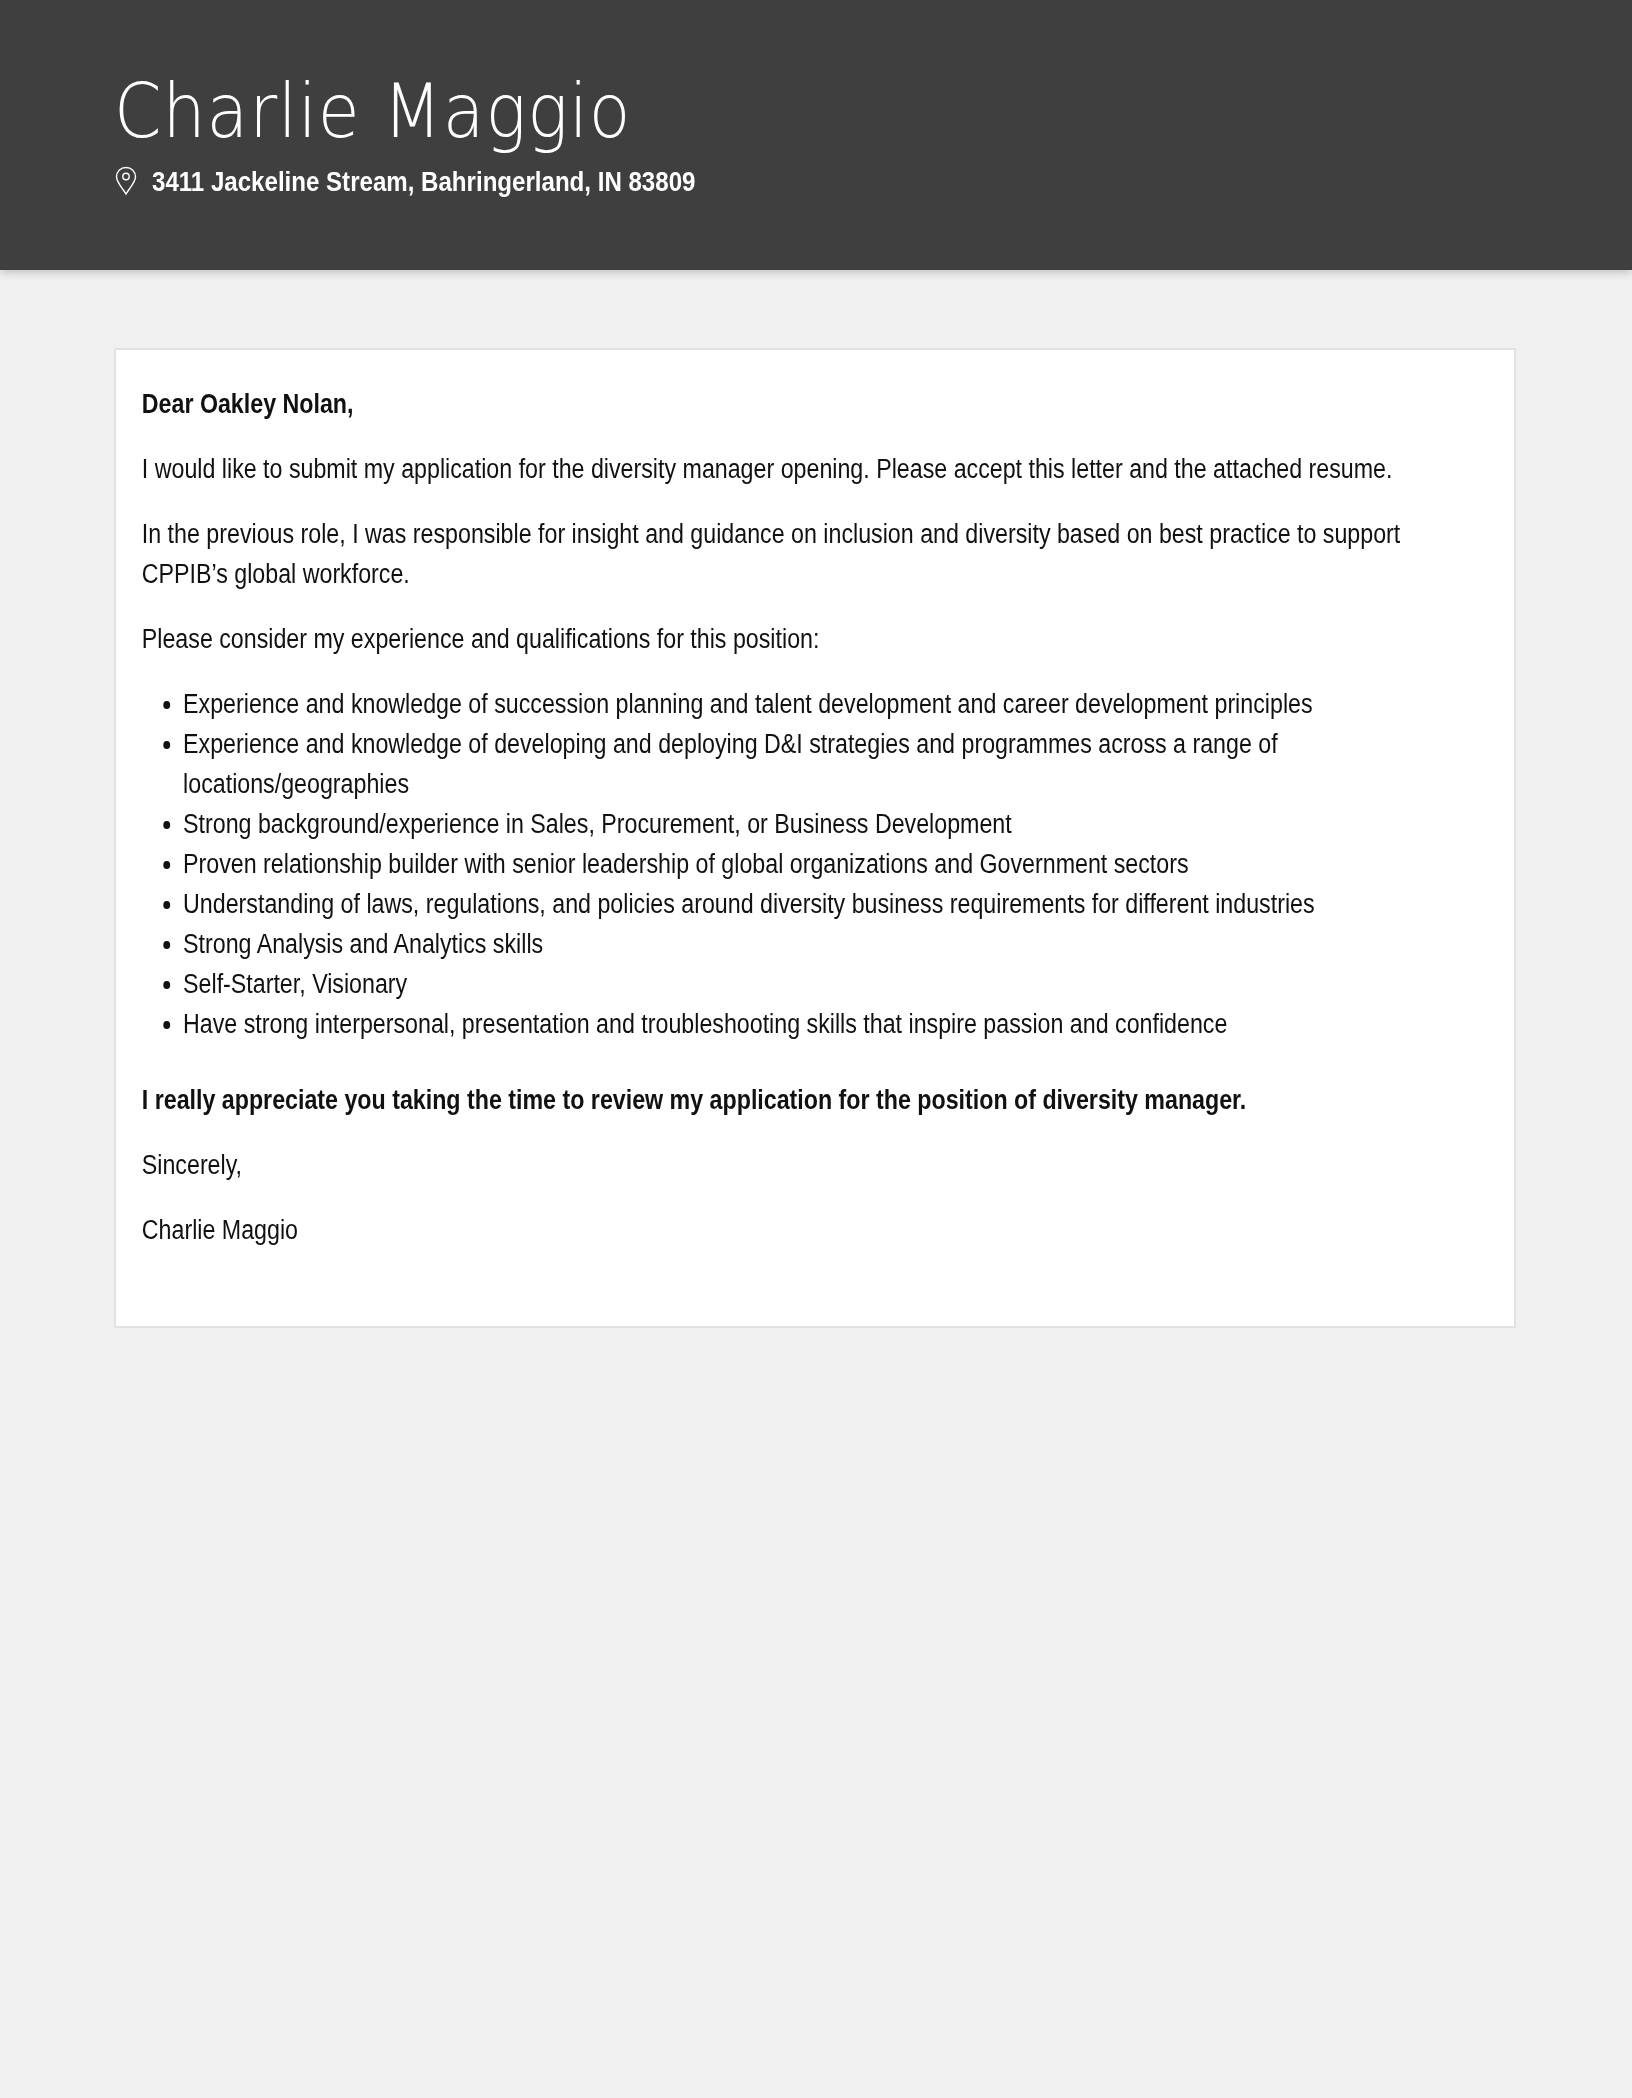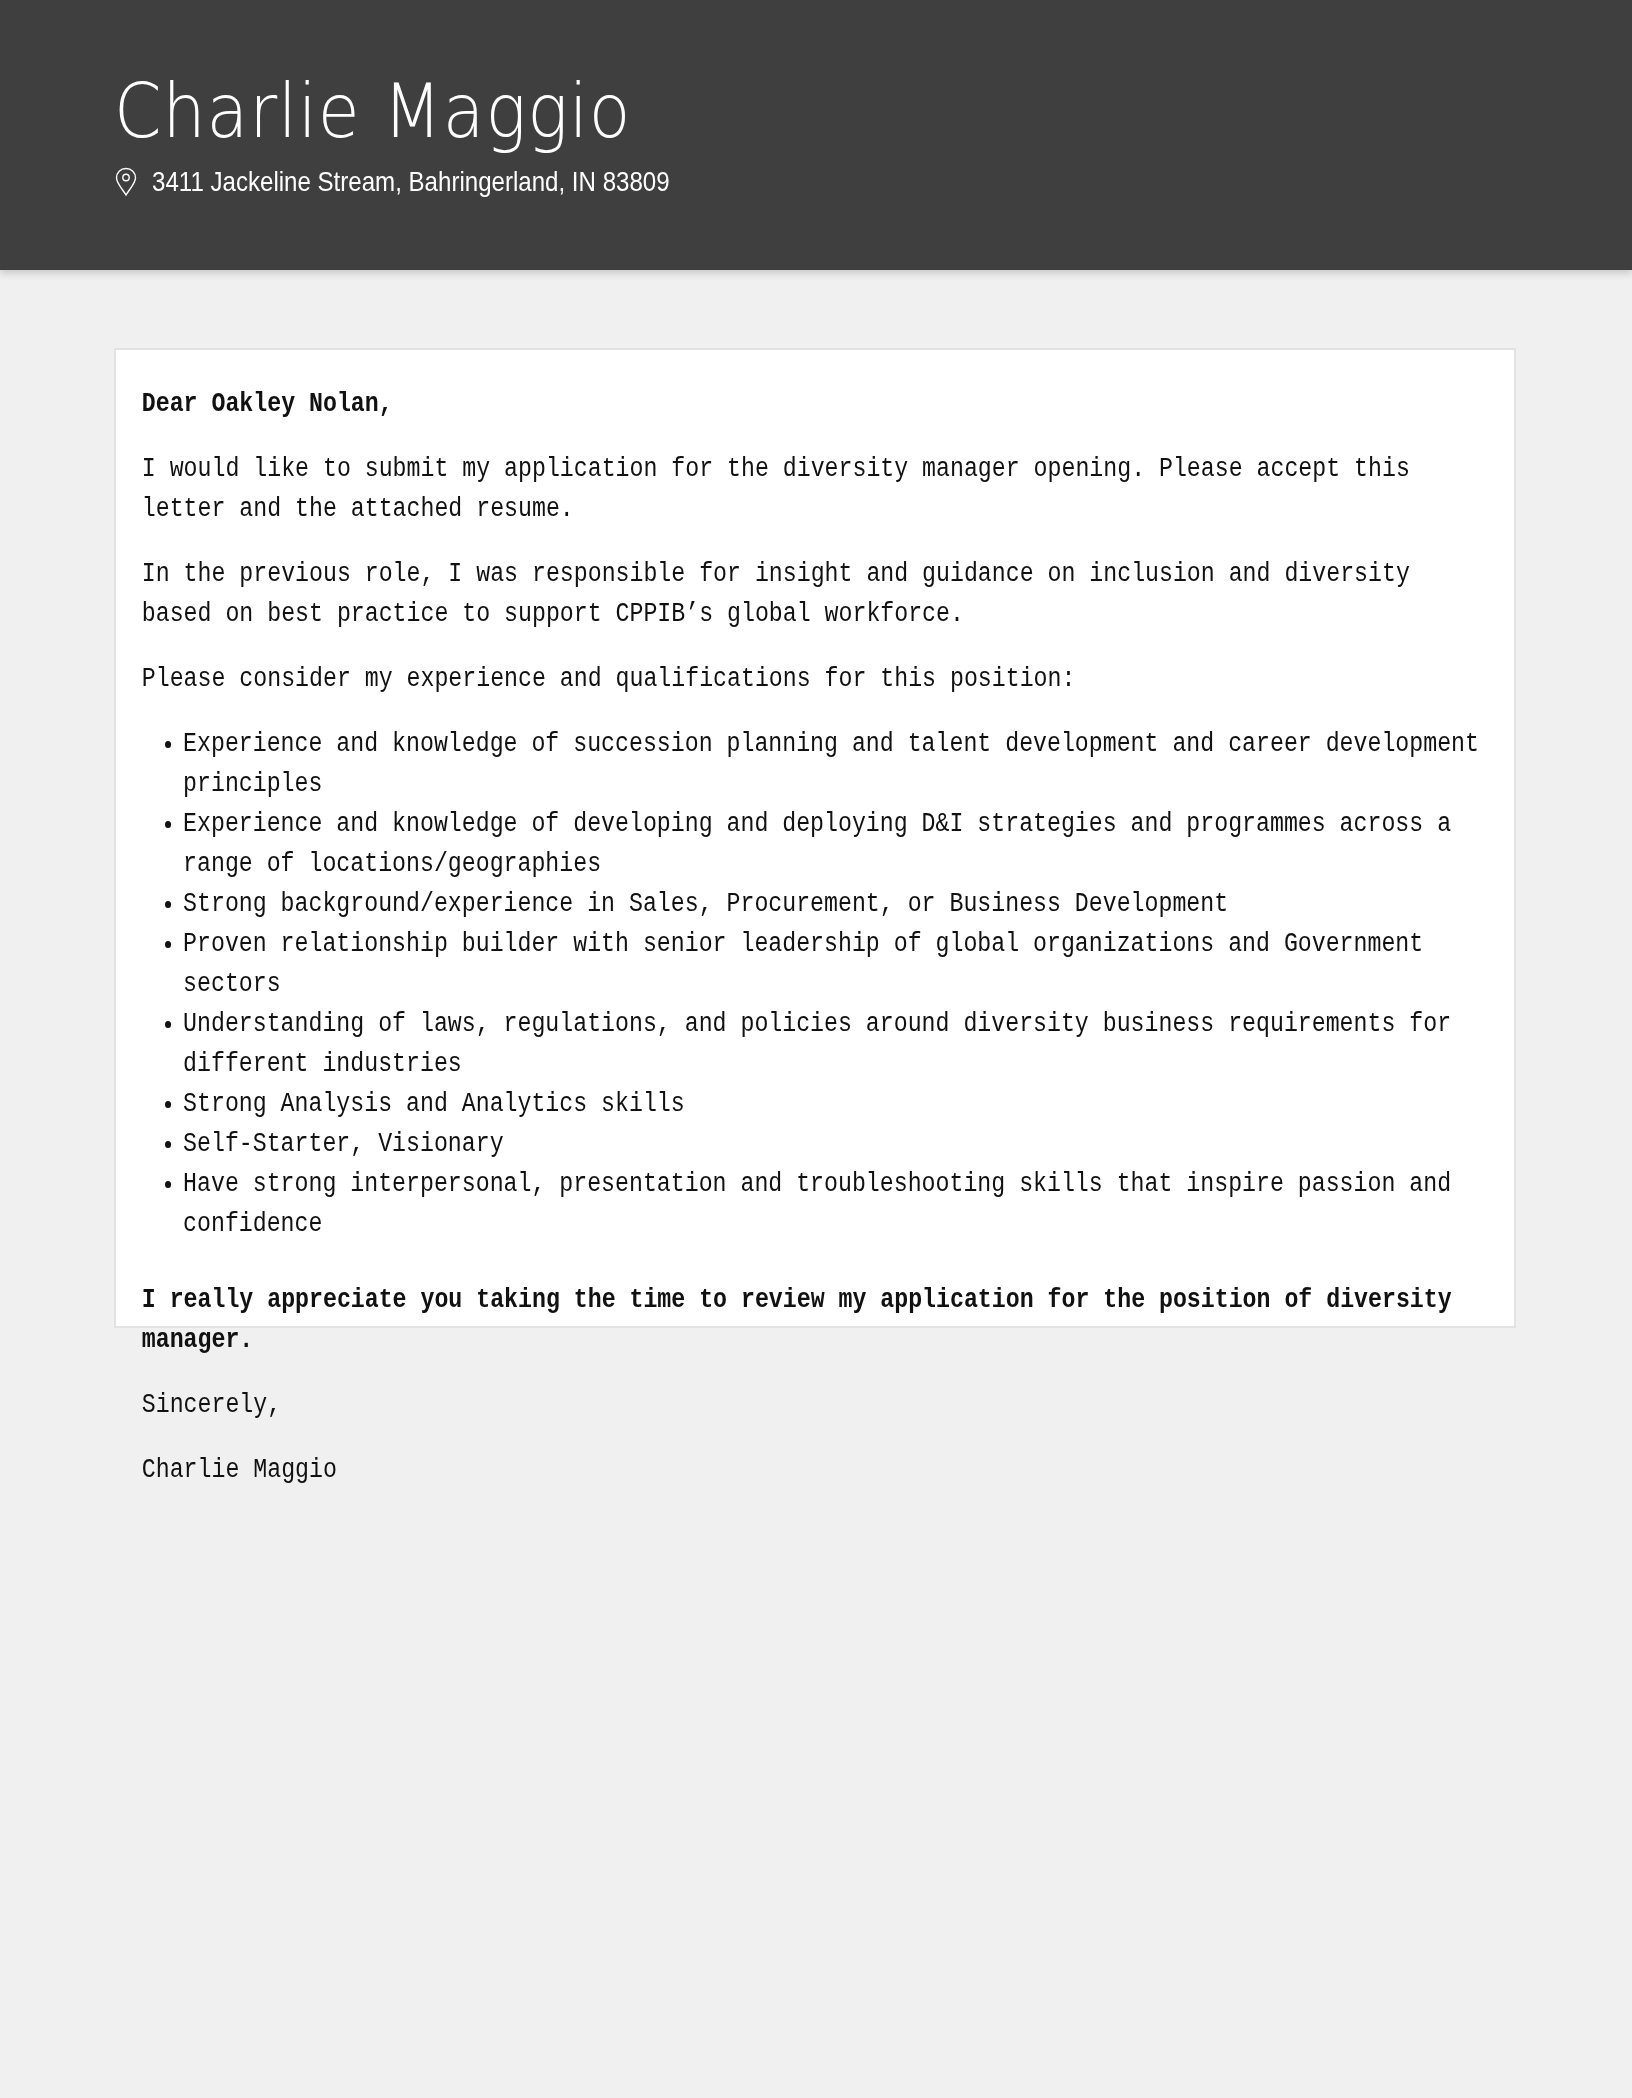--- a/index.html
+++ b/index.html
@@ -14,31 +14,31 @@
     position:relative;
   }
   .name {
     position:absolute; left:114px; top:68px;
     font-size:74px; font-weight:300; letter-spacing:1px;
     font-family:"DejaVu Sans", sans-serif;
     transform:scaleX(0.92); transform-origin:left top;
   }
   .address {
     position:absolute; left:114px; top:166px;
-    display:flex; align-items:center;
+    display:flex; align-items:flex-start;font-weight:bold;
   }
   .address .pin { width:24px; height:30px; margin-right:14px; }
   .address .text {
     font-size:28px; display:inline-block;
     transform:scaleX(0.86); transform-origin:left center; white-space:nowrap;
   }
   .card {
     position:absolute; left:114px; top:348px;
     width:1402px; height:980px; background:#fff;
-    border:2px solid #e2e2e2; box-sizing:border-box;font-family:Liberation Mono, monospace;
+    border:2px solid #e2e2e2; box-sizing:border-box;
   }
   .content {
     padding:34px 30px 0 30px;
     font-size:27px; line-height:40px;
     transform:scaleX(0.86); transform-origin:left top;
     width:1560px;
   }
   .content p { margin:0 0 25px 0; }
   .bold { font-weight:bold; }
   ul { margin:0 0 36px 0; padding-left:48px; }

